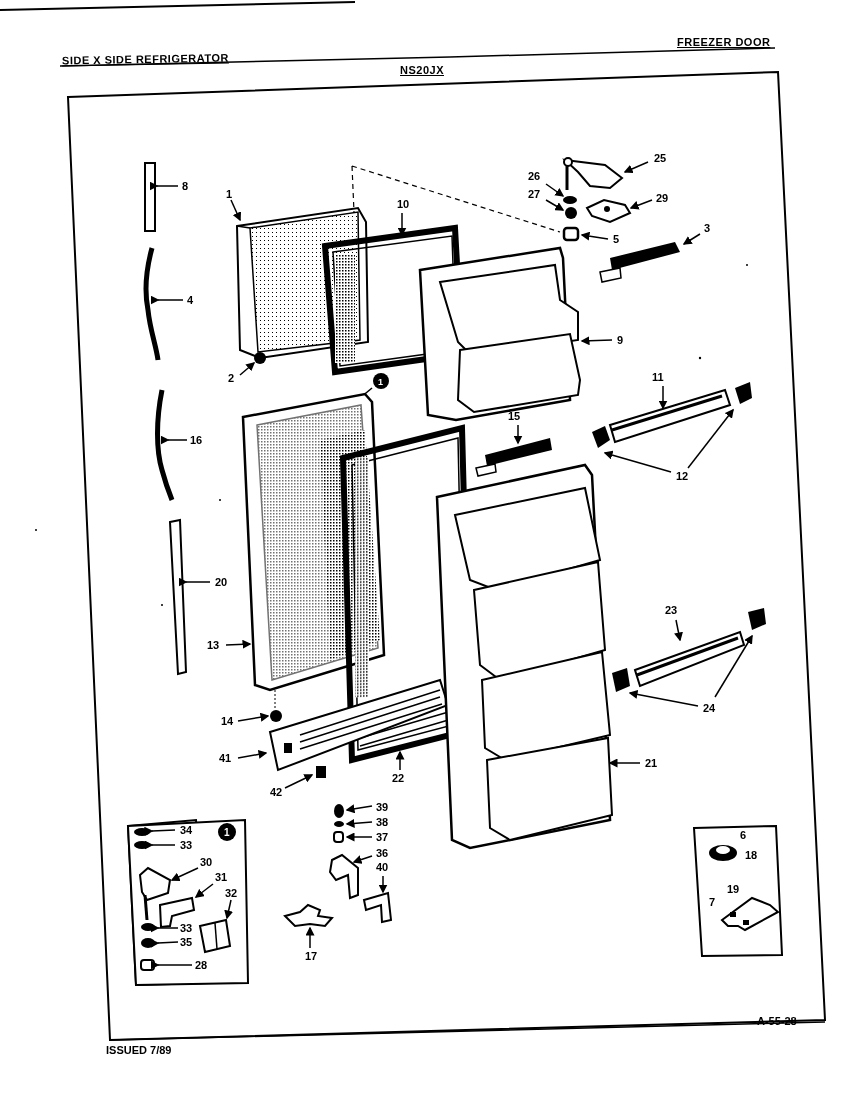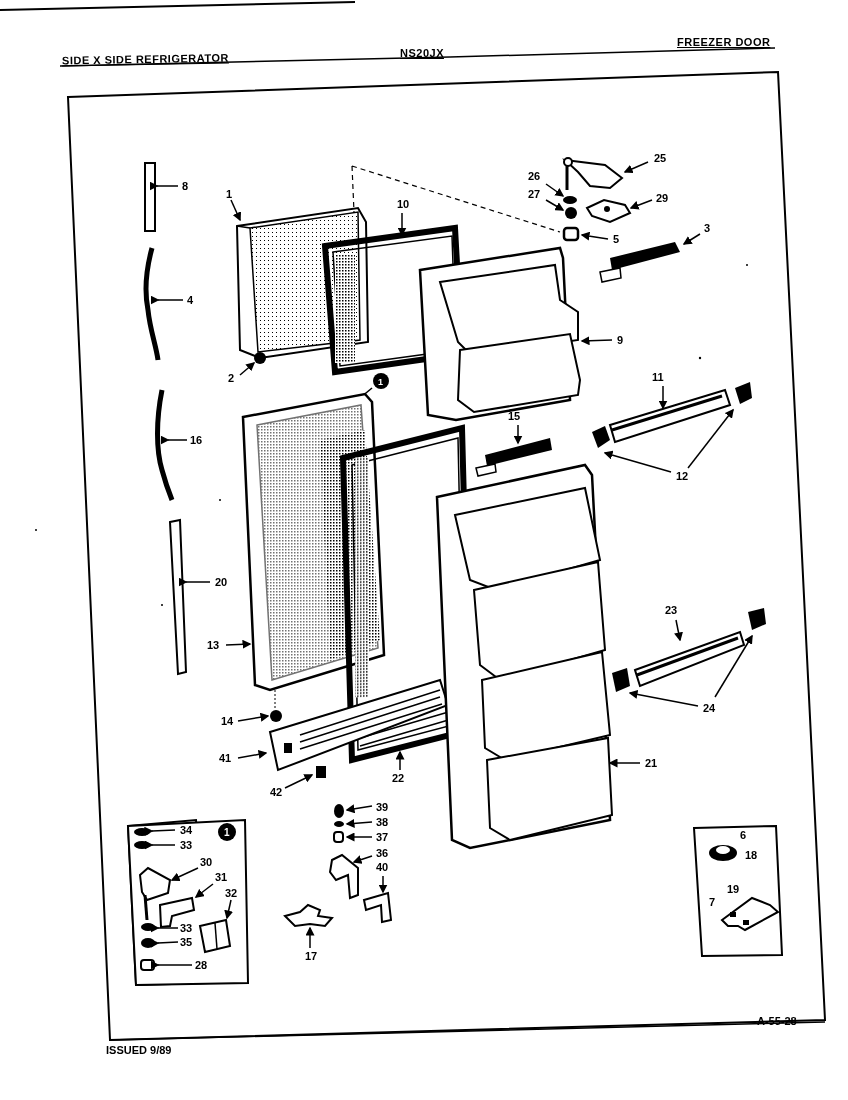--- a/index.html
+++ b/index.html
@@ -8,21 +8,21 @@
   .hdr { position:absolute; font-weight:bold; font-size:11px; letter-spacing:0.5px;
          text-decoration:underline; text-transform:uppercase; }
   #diagram { position:absolute; left:0; top:0; }
   .lbl { font-family:"Liberation Sans", sans-serif; font-size:11px; font-weight:bold; fill:#000; }
   .foot { position:absolute; font-weight:bold; font-size:11px; }
 </style>
 </head>
 <body>
 
 <div class="hdr" style="left:62px;top:53px;transform:rotate(-1deg);">SIDE X SIDE REFRIGERATOR</div>
-<div class="hdr" style="left:400px;top:47px;text-align:right;">NS20JX</div>
+<div class="hdr" style="left:400px;top:64px;text-align:right;">NS20JX</div>
 <div class="hdr" style="left:677px;top:36px;">FREEZER DOOR</div>
 
 <svg id="diagram" width="848" height="1100" viewBox="0 0 848 1100">
   <defs>
     <pattern id="dots" width="3" height="3" patternUnits="userSpaceOnUse">
       <rect width="3" height="3" fill="#fff"></rect>
       <rect width="1.5" height="1.5" fill="#000"></rect>
     </pattern>
     <pattern id="dotsLight" width="4" height="4" patternUnits="userSpaceOnUse">
       <rect width="4" height="4" fill="#fff"></rect>
@@ -316,14 +316,14 @@
 
   <circle cx="747" cy="265" r="1" fill="#000"></circle>
   <circle cx="700" cy="358" r="1.2" fill="#000"></circle>
   <circle cx="36" cy="530" r="1" fill="#000"></circle>
   <circle cx="162" cy="605" r="1" fill="#000"></circle>
   <circle cx="220" cy="500" r="1" fill="#000"></circle>
 
   <line x1="110" y1="1040" x2="825" y2="1022" stroke="#000" stroke-width="1.5"></line>
 </svg>
 
-<div class="foot" style="left:106px;top:1044px;">ISSUED 9/89</div>
+<div class="foot" style="left:106px;top:1044px;">ISSUED 7/89</div>
 <div class="foot" style="left:757px;top:1015px;">A-55-28</div>
 
 </body></html>

